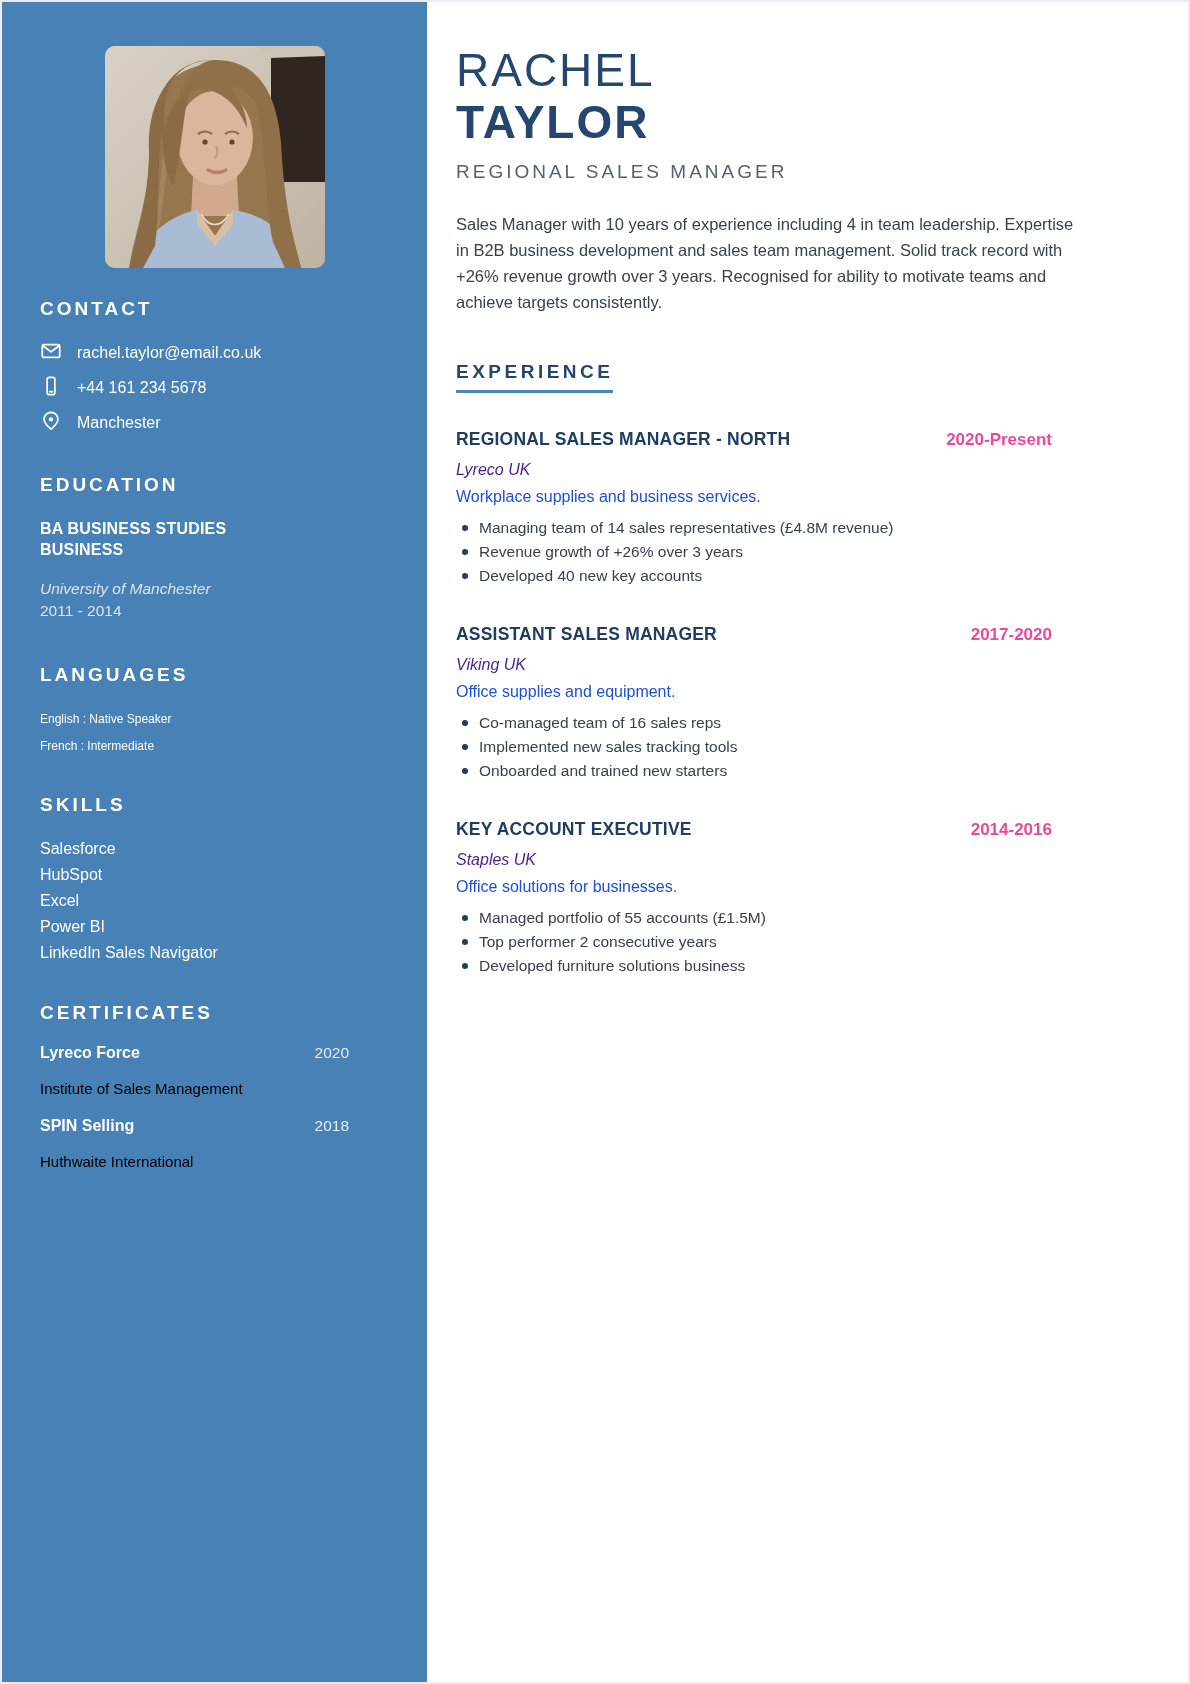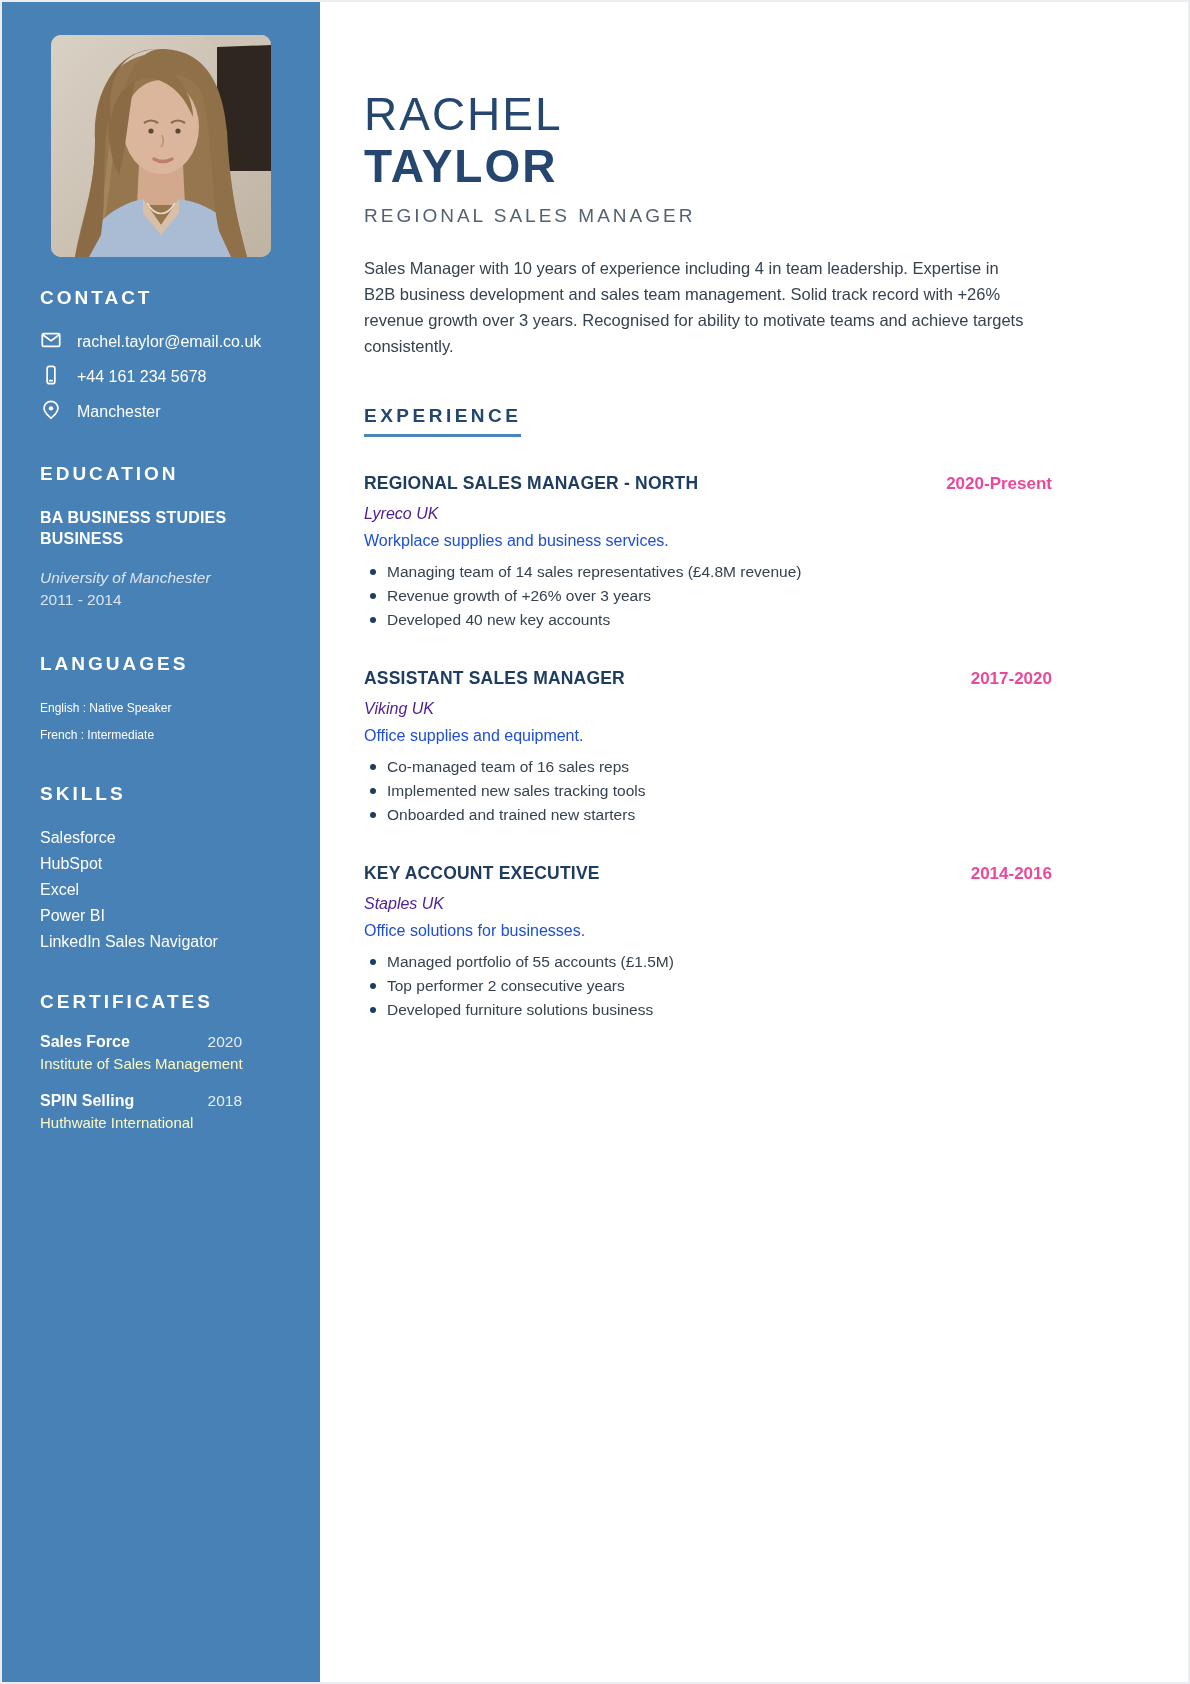--- a/index.html
+++ b/index.html
@@ -7,23 +7,23 @@
   body { font-family:"Liberation Sans", sans-serif; }
 
   .page {
     position:relative; width:1190px; height:1684px;
     background:#ffffff; border:2px solid #ecedf2;
     display:flex; overflow:hidden;
   }
 
   
   .sidebar {
-    width:318px; flex-shrink:0; height:100%;
+    width:425px; flex-shrink:0; height:100%;
     background:#4781B5; color:#ffffff;
-    padding:31px 38px 0 38px;
+    padding:42px 38px 0 38px;
   }
   .photo-wrap {
     width:220px; height:222px; margin:2px auto 0 auto;
     border-radius:10px; overflow:hidden; background:#cfc6ba;
   }
   .photo-wrap svg { display:block; width:100%; height:100%; }
 
   .side-heading {
     font-size:19px; font-weight:bold; letter-spacing:3px; color:#ffffff;
   }
@@ -47,24 +47,24 @@
 
   .skills-sec { margin-top:34px; }
   .skills-list { margin-top:20px; }
   .skill-item { font-size:16px; line-height:26px; }
 
   .cert-sec { margin-top:36px; }
   .cert-item { margin-top:20px; }
   .cert-row { display:flex; justify-content:space-between; align-items:baseline; padding-right:40px; }
   .cert-name { font-size:16px; font-weight:bold; }
   .cert-year { font-size:15.5px; color:#e6edf6; }
-  .cert-issuer { margin-top:4px; font-size:15px; color:#fef9c3; }
+  .cert-issuer { margin-top:18px; font-size:15px; color:#000000; }
 
   
-  .main { flex:1; padding:42px 108px 0 44px; color:#36424F;margin-top:44px; }
+  .main { flex:1; padding:42px 108px 0 29px; color:#36424F; }
   .name-first {
     font-size:46px; font-weight:400; letter-spacing:2px;
     color:#24466F; line-height:53px;
   }
   .name-last {
     font-size:46px; font-weight:800; letter-spacing:2px;
     color:#24466F; line-height:50px;
   }
   .job-title {
     margin-top:14px; font-size:19px; letter-spacing:3px;
@@ -189,21 +189,21 @@
         <div class="skill-item">Excel</div>
         <div class="skill-item">Power BI</div>
         <div class="skill-item">LinkedIn Sales Navigator</div>
       </div>
     </section>
 
     <section class="cert-sec">
       <h2 class="side-heading">CERTIFICATES</h2>
       <div class="cert-item">
         <div class="cert-row">
-          <span class="cert-name">Sales Force</span>
+          <span class="cert-name">Lyreco Force</span>
           <span class="cert-year">2020</span>
         </div>
         <div class="cert-issuer">Institute of Sales Management</div>
       </div>
       <div class="cert-item">
         <div class="cert-row">
           <span class="cert-name">SPIN Selling</span>
           <span class="cert-year">2018</span>
         </div>
         <div class="cert-issuer">Huthwaite International</div>

